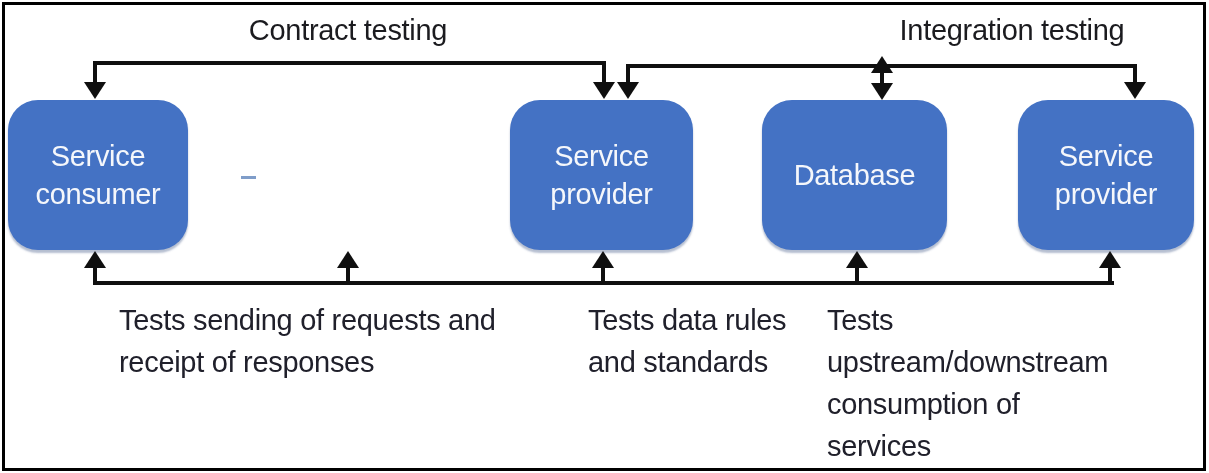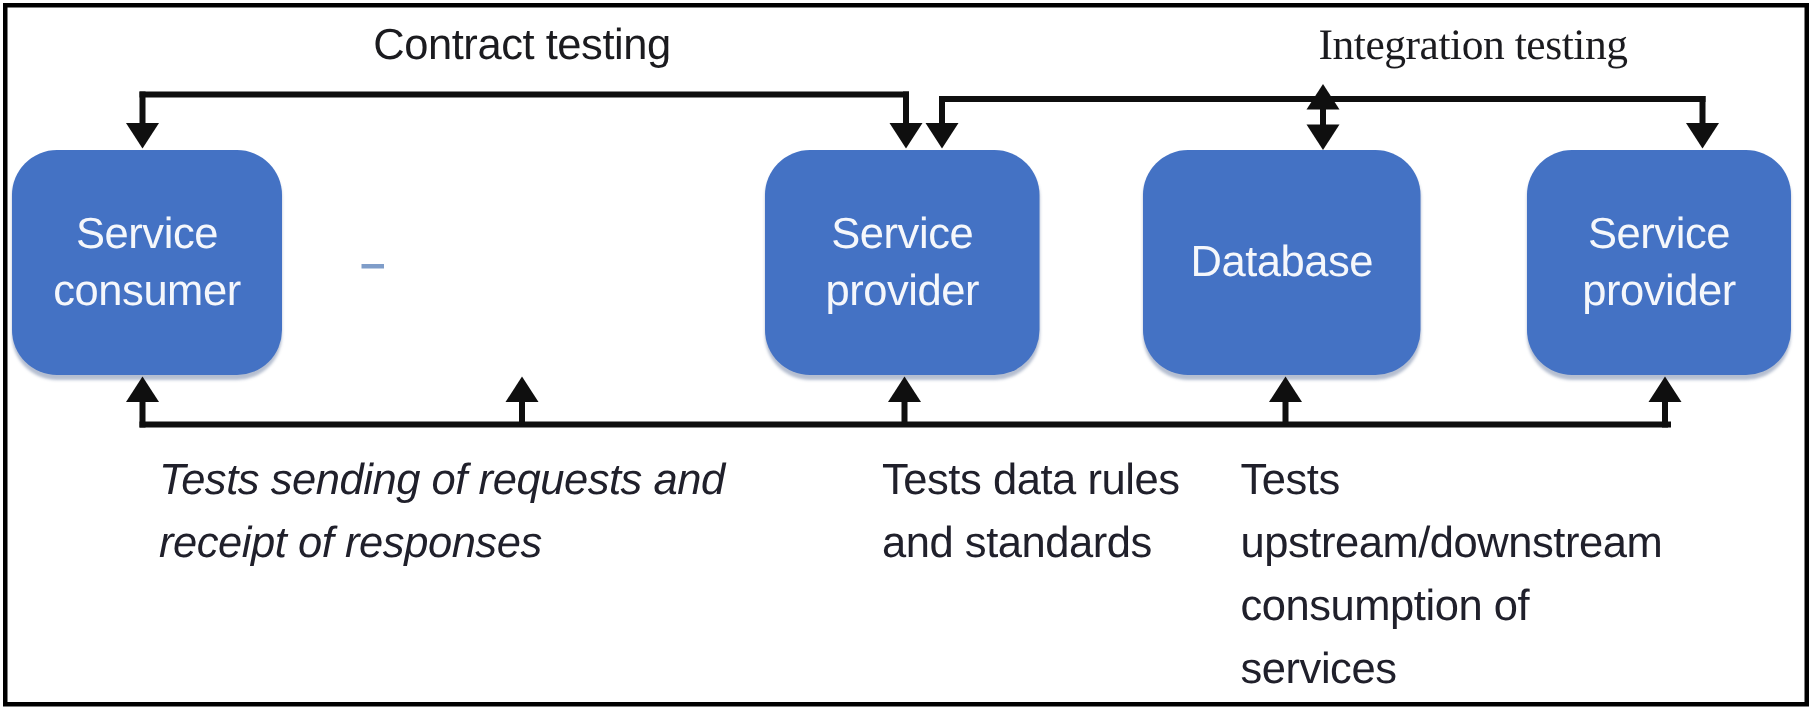--- a/index.html
+++ b/index.html
@@ -68,21 +68,21 @@
   .dash { position: absolute; background: #7f9dc9; }
 </style>
 </head>
 <body>
 
 <div id="stage">
 
   <div id="frame"></div>
 
   <div class="top-label" style="left:188px;">Contract testing</div>
-  <div class="top-label" style="left:822px;font-family:Liberation Serif, serif;">Integration testing</div>
+  <div class="top-label" style="left:852px;">Integration testing</div>
 
   <div>
     <div class="line" style="left:93px; top:61px; width:513px; height:4px;"></div>
     <div class="line" style="left:93px;  top:61px; width:4px; height:22px;"></div>
     <div class="ah ah-down" style="left:84px;  top:82px;"></div>
     <div class="line" style="left:602px; top:61px; width:4px; height:22px;"></div>
     <div class="ah ah-down" style="left:593px; top:82px;"></div>
   </div>
 
   <div>
@@ -120,21 +120,21 @@
     <div class="line" style="left:601px; top:266px; width:4px; height:17px;"></div>
     <div class="ah ah-up" style="left:592px; top:251px;"></div>
 
     <div class="line" style="left:855px; top:266px; width:4px; height:17px;"></div>
     <div class="ah ah-up" style="left:846px; top:251px;"></div>
 
     <div class="line" style="left:1108px; top:266px; width:4px; height:19px;"></div>
     <div class="ah ah-up" style="left:1099px; top:251px;"></div>
   </div>
 
-  <div class="note" style="left:106px; width:420px;font-style:italic;">Tests sending of requests and
+  <div class="note" style="left:119px; width:420px;">Tests sending of requests and
 receipt of responses</div>
   <div class="note" style="left:588px; width:250px;">Tests data rules
 and standards</div>
   <div class="note" style="left:827px; width:310px;">Tests
 upstream/downstream
 consumption of
 services</div>
 
 </div>
 

